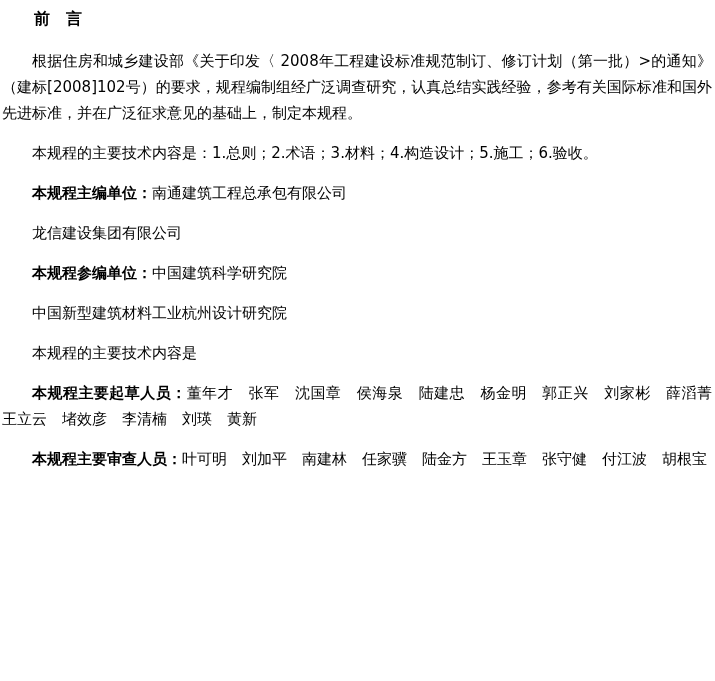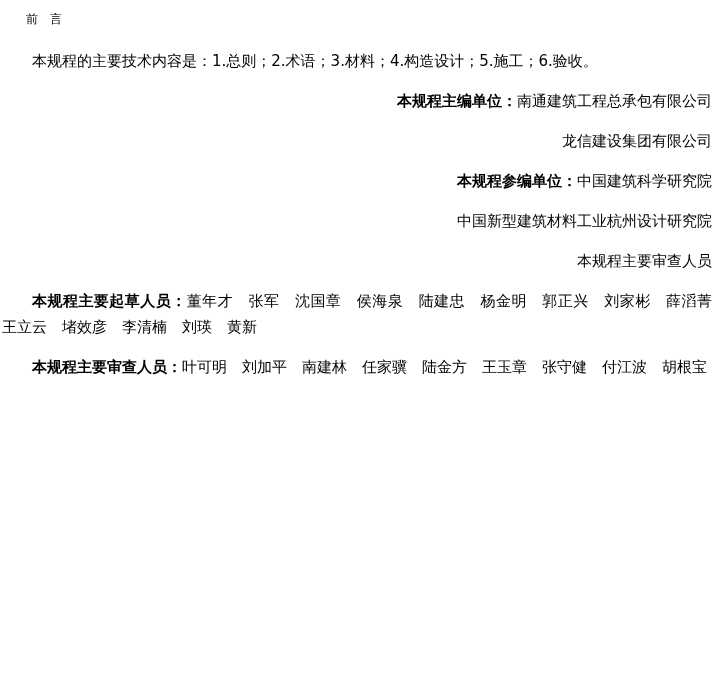--- a/index.html
+++ b/index.html
@@ -11,67 +11,67 @@
     width: 715px;
     min-height: 681px;
     box-sizing: border-box;
     padding: 6px 3px 10px 2px;
     color: #000000;
     font-family: "DejaVu Sans", "Liberation Sans", sans-serif;
     font-size: 15px;
     line-height: 26px;
   }
   .doc-title {
-    font-size: 12px;
-    font-weight: normal;
+    font-size: 16px;
+    font-weight: bold;
     margin: 0 0 16px 0;
     text-indent: 2em;
     line-height: 26px;
   }
   p.para {
     margin: 0 0 14px 0;
     text-indent: 2em;
     text-align: justify;
   }
   p.unit-line, p.people-line {
     margin: 0 0 14px 0;
     text-indent: 2em;
-    text-align: right;
   }
   p.people-line {
     text-align: justify;
   }
   .label-bold {
     font-weight: bold;
   }
   p:last-child {
     margin-bottom: 0;
   }
 </style>
 </head>
 <body>
 
 <div>
 
   <h1 class="doc-title">前　言</h1>
 
+  <p class="para">根据住房和城乡建设部《关于印发〈 2008年工程建设标准规范制订、修订计划（第一批）&gt;的通知》（建标[2008]102号）的要求，规程编制组经广泛调查研究，认真总结实践经验，参考有关国际标准和国外先进标准，并在广泛征求意见的基础上，制定本规程。</p>
 
   <p class="para">本规程的主要技术内容是：1.总则；2.术语；3.材料；4.构造设计；5.施工；6.验收。</p>
 
 
   <p class="unit-line"><span class="label-bold">本规程主编单位：</span><span>南通建筑工程总承包有限公司</span></p>
 
   <p class="unit-line">龙信建设集团有限公司</p>
 
   <p class="unit-line"><span class="label-bold">本规程参编单位：</span><span>中国建筑科学研究院</span></p>
 
 
   <p class="unit-line">中国新型建筑材料工业杭州设计研究院</p>
 
 
 
-  <p class="unit-line">本规程主要审查人员</p>
+  <p class="unit-line">本规程的主要技术内容是</p>
 
   <p class="people-line"><span class="label-bold">本规程主要起草人员：</span><span>董年才　张军　沈国章　侯海泉　陆建忠　杨金明　郭正兴　刘家彬　薛滔菁　王立云　堵效彦　李清楠　刘瑛　黄新</span></p>
 
   <p class="people-line"><span class="label-bold">本规程主要审查人员：</span><span>叶可明　刘加平　南建林　任家骥　陆金方　王玉章　张守健　付江波　胡根宝</span></p>
 
 </div>
 
 </body></html>

